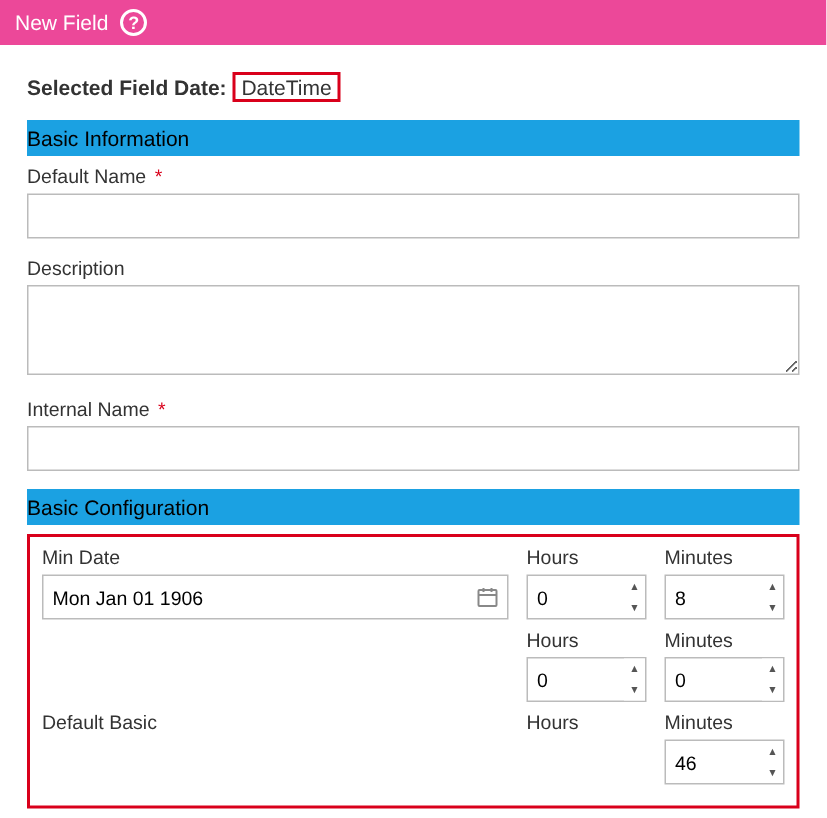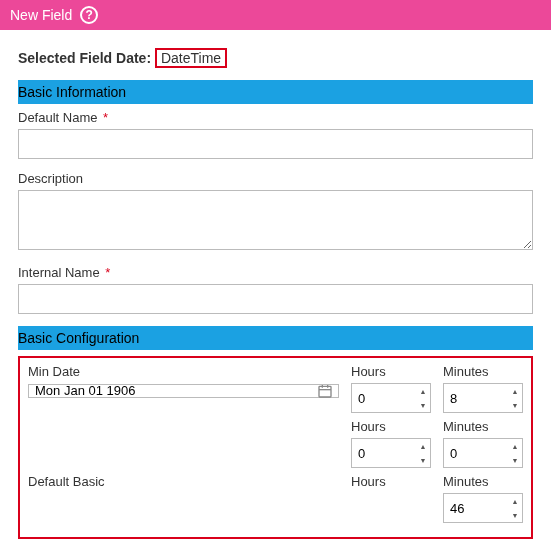--- a/index.html
+++ b/index.html
@@ -15,21 +15,21 @@
   .field-label { font-size: 13px; margin-bottom: 4px; display: block; }
   .req { color: #d9001b; margin-left: 2px; }
   .text-input { width: 100%; height: 30px; border: 1px solid #bbb; padding: 4px 6px; font-size: 13px; background: #fff; }
   .textarea { width: 100%; height: 60px; border: 1px solid #bbb; padding: 4px 6px; font-size: 13px; background: #fff; resize: both; }
   .config-box { border: 2px solid #d9001b; padding: 6px 8px 8px 8px; margin-bottom: 16px; }
   .config-row { display: flex; gap: 12px; margin-bottom: 6px; align-items: flex-start; }
   .col-date { flex: 1 1 auto; }
   .col-date .field-label, .col-num .field-label { margin-bottom: 4px; }
   .col-num { width: 80px; flex: 0 0 auto; }
   .date-input-wrap { position: relative; }
-  .date-input { width: 100%; height: 14px; border: 1px solid #bbb; padding: 4px 28px 4px 6px; font-size: 13px; background: #fff; }
+  .date-input { width: 100%; height: 30px; border: 1px solid #bbb; padding: 4px 28px 4px 6px; font-size: 13px; background: #fff; }
   .cal-icon { position: absolute; right: 6px; top: 50%; transform: translateY(-50%); width: 16px; height: 16px; color: #888; pointer-events: none; }
   .spinner-wrap { position: relative; }
   .spinner-input { width: 100%; height: 30px; border: 1px solid #bbb; padding: 4px 16px 4px 6px; font-size: 13px; background: #fff; }
   .spin-btns { position: absolute; right: 1px; top: 1px; bottom: 1px; width: 14px; display: flex; flex-direction: column; }
   .spin-btn { flex: 1; display: flex; align-items: center; justify-content: center; font-size: 7px; color: #555; cursor: pointer; background: #fff; }
 </style>
 </head>
 <body>
 
 <div class="header-bar">

